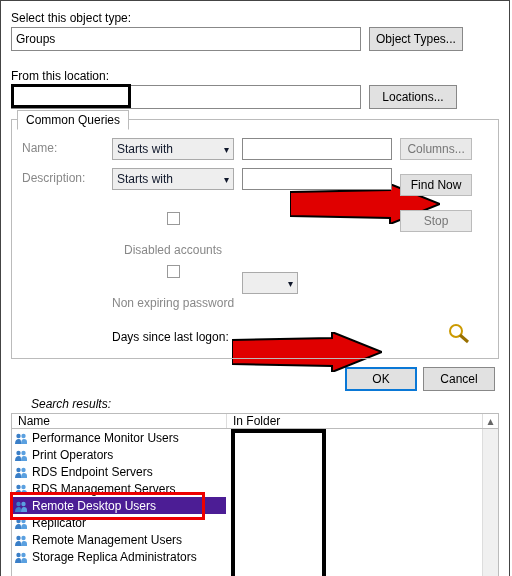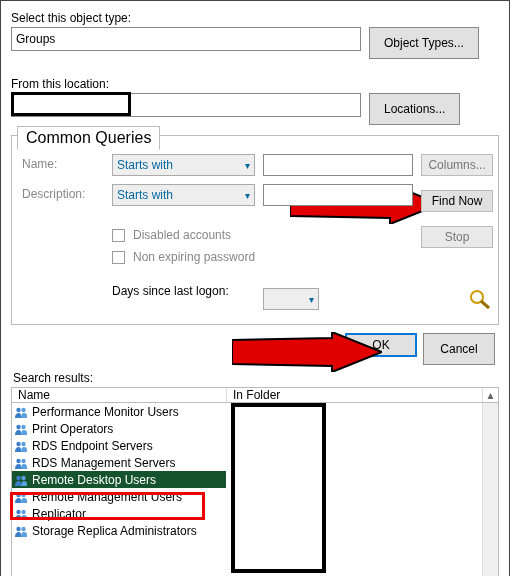--- a/index.html
+++ b/index.html
@@ -47,38 +47,38 @@
   .big-input { width: 350px; height: 24px; }
   .blackbox {
     border: 3px solid #000;
     height: 24px;
     background: #fff;
   }
   .btn {
     border: 1px solid #888;
     background: #e1e1e1;
     min-width: 88px;
-    height: 32px;
+    height: 24px;
     font-size: 12px;
-    padding: 0 14px;
+    padding: 0 6px;
     cursor: pointer;
   }
   .fieldset {
     margin-top: 10px;
     position: relative;
   }
   .tab {
     position: absolute;
     top: -9px;
     left: 6px;
     background: #fff;
     border: 1px solid #bbb;
     border-bottom: 1px solid #fff;
     padding: 2px 8px;
-    font-size: 16px;
+    font-size: 12px;
     z-index: 2;
   }
   .fieldset-inner {
     border: 1px solid #bbb;
     padding: 18px 10px 14px 10px;
     display: flex;
     gap: 8px;
     position: relative;
     z-index: 1;
   }
@@ -110,25 +110,25 @@
     align-items: stretch;
   }
   .dd {
     border:1px solid #aaa;
     background:#eee;
     height:22px;
     display:flex;
     align-items:center;
     justify-content:space-between;
     padding:0 4px;
-    color:#0369a1;
+    color:#0f172a;
     font-size:12px;
   }
   .dd .chev { font-size:10px; }
-  .chkrow { display:flex; align-items:center; gap:8px; color:#888; }
+  .chkrow { display:flex; align-items:center; gap:18px; color:#888;flex-direction:column; }
   .chk { width:13px; height:13px; border:1px solid #999; background:#fff; }
   .disabled-btn {
     border:1px solid #bbb;
     background:#e9e9e9;
     color:#777;
     height:22px;
     font-size:12px;
     cursor: pointer;
   }
   .magnifier {
@@ -146,21 +146,21 @@
     padding: 8px 4px 4px 4px;
   }
   .ok-btn {
     border:2px solid #0a78d6;
     background:#e1e1e1;
     min-width:72px;
     height:24px;
     font-size:12px;
     cursor:pointer;
   }
-  .sr-label { margin: 2px 0 2px 2px; }
+  .sr-label { margin: 2px 0 2px 20px; font-style: italic; }
   .listhead {
     display:flex;
     border:1px solid #bbb;
     background:#fff;
     height:16px;
     align-items:center;
     font-size:12px;
   }
   .listhead .col1 { width:215px; padding-left:6px; border-right:1px solid #ddd; }
   .listhead .col2 { flex:1; padding-left:6px; }
@@ -178,21 +178,21 @@
   .listscroll { width:16px; background:#f0f0f0; border-left:1px solid #ddd; position:relative; }
   .item {
     display:flex;
     align-items:center;
     gap:4px;
     padding:1px 2px;
     font-size:12px;
     height:17px;
     white-space:nowrap;
   }
-  .item.selected { background:#14532d; color:#fff;align-items:center; }
+  .item.selected { background:#4c1d95; color:#fff;align-items:center; }
   .grp-icon { width:14px; height:14px; flex-shrink:0; }
   .grp-icon svg { width:14px; height:14px; display:block; }
   .redbox {
     position:absolute;
     border:3px solid #e00;
     pointer-events:none;
   }
   .arrow {
     position:absolute;
     pointer-events:none;
@@ -348,32 +348,32 @@
           </div>
           <div class="item">
             <span class="grp-icon">
               <svg viewBox="0 0 14 14">
                 <circle cx="4.5" cy="5" r="2.2" fill="#3a7fc8"></circle>
                 <circle cx="9.5" cy="5" r="2.2" fill="#5aa0e0"></circle>
                 <path d="M1 13 Q1 8 5 8 Q7 8 7 11 L7 13 Z" fill="#3a7fc8"></path>
                 <path d="M7 13 Q7 8 10 8 Q13 8 13 11 L13 13 Z" fill="#5aa0e0"></path>
               </svg>
             </span>
+            <span>Replicator</span>
+          </div>
+          <div class="item">
+            <span class="grp-icon">
+              <svg viewBox="0 0 14 14">
+                <circle cx="4.5" cy="5" r="2.2" fill="#3a7fc8"></circle>
+                <circle cx="9.5" cy="5" r="2.2" fill="#5aa0e0"></circle>
+                <path d="M1 13 Q1 8 5 8 Q7 8 7 11 L7 13 Z" fill="#3a7fc8"></path>
+                <path d="M7 13 Q7 8 10 8 Q13 8 13 11 L13 13 Z" fill="#5aa0e0"></path>
+              </svg>
+            </span>
             <span>Remote Management Users</span>
-          </div>
-          <div class="item">
-            <span class="grp-icon">
-              <svg viewBox="0 0 14 14">
-                <circle cx="4.5" cy="5" r="2.2" fill="#3a7fc8"></circle>
-                <circle cx="9.5" cy="5" r="2.2" fill="#5aa0e0"></circle>
-                <path d="M1 13 Q1 8 5 8 Q7 8 7 11 L7 13 Z" fill="#3a7fc8"></path>
-                <path d="M7 13 Q7 8 10 8 Q13 8 13 11 L13 13 Z" fill="#5aa0e0"></path>
-              </svg>
-            </span>
-            <span>Replicator</span>
           </div>
           <div class="item">
             <span class="grp-icon">
               <svg viewBox="0 0 14 14">
                 <circle cx="4.5" cy="5" r="2.2" fill="#3a7fc8"></circle>
                 <circle cx="9.5" cy="5" r="2.2" fill="#5aa0e0"></circle>
                 <path d="M1 13 Q1 8 5 8 Q7 8 7 11 L7 13 Z" fill="#3a7fc8"></path>
                 <path d="M7 13 Q7 8 10 8 Q13 8 13 11 L13 13 Z" fill="#5aa0e0"></path>
               </svg>
             </span>

